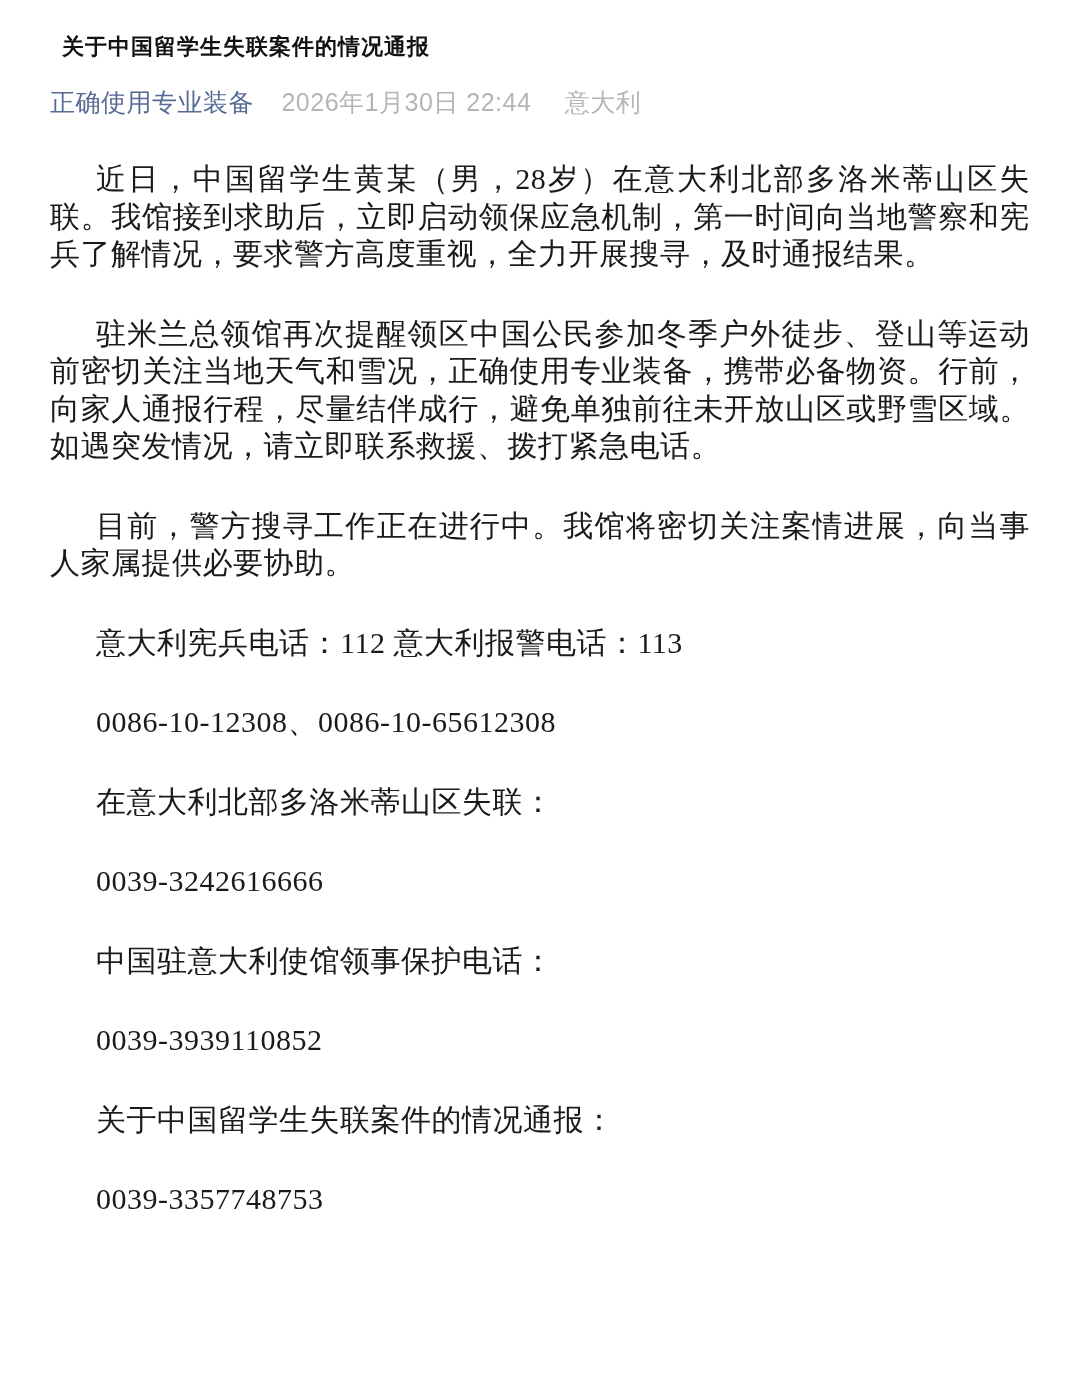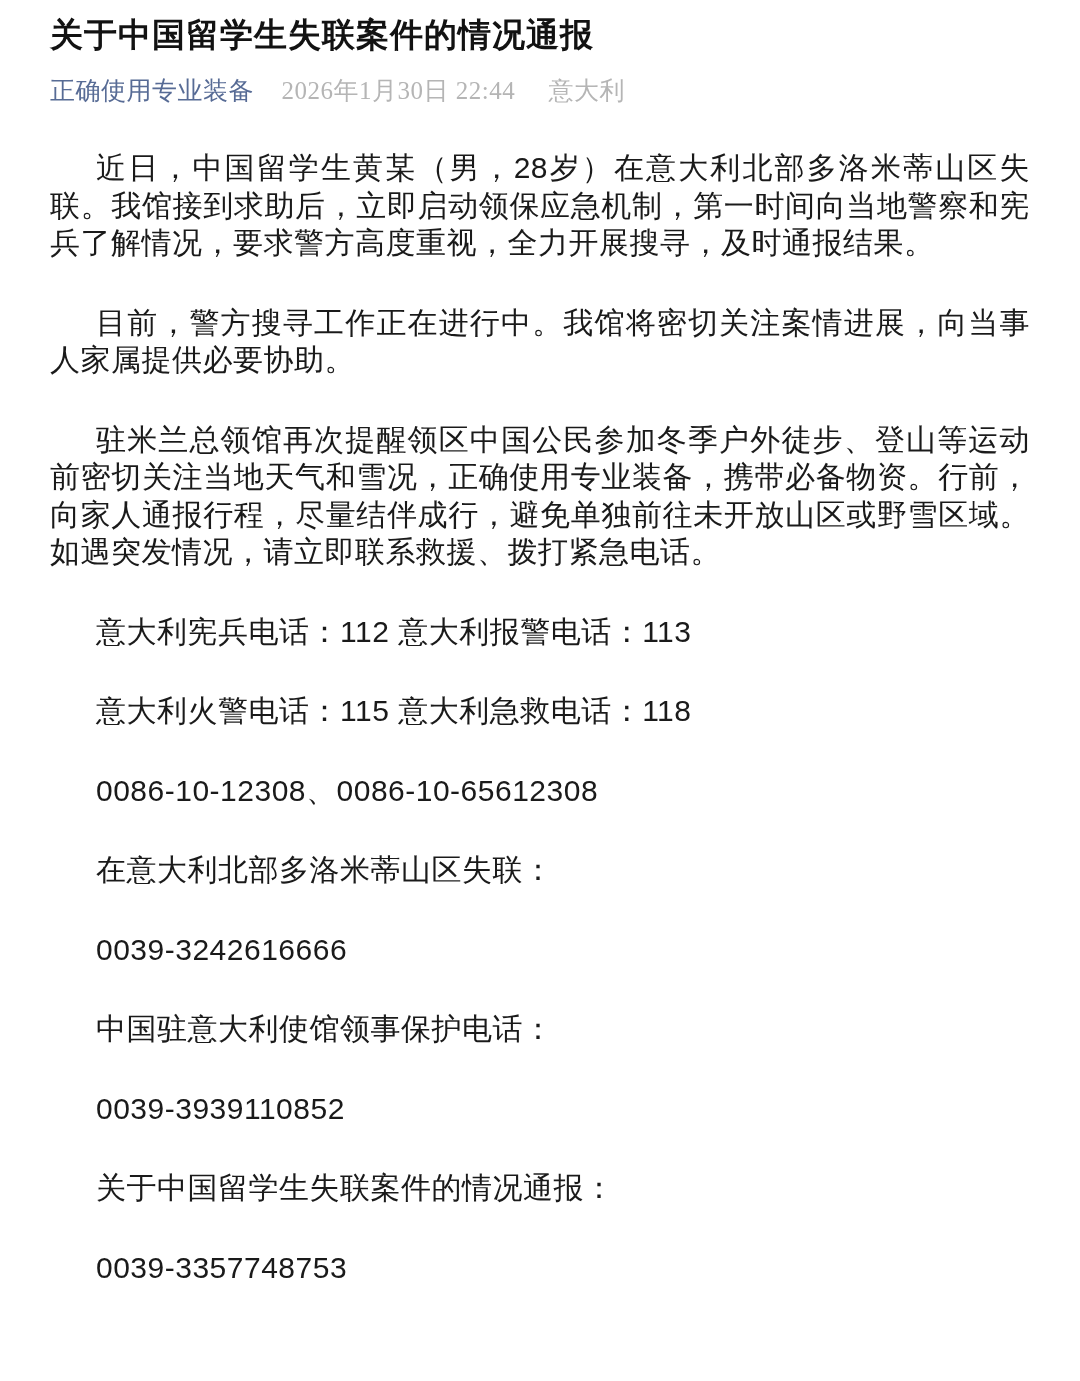--- a/index.html
+++ b/index.html
@@ -11,22 +11,22 @@
     width: 1080px;
     height: 1381px;
     font-family: "Liberation Sans", "DejaVu Sans", sans-serif;
     overflow: hidden;
   }
   .page {
     padding: 12px 50px 0 50px;
     box-sizing: border-box;
   }
   .title {
-    margin: 0;
-    font-size: 33px;
+    margin: 12px;
+    font-size: 22px;
     line-height: 46px;
     font-weight: 700;
     color: #121212;
     letter-spacing: 1px;
   }
   .byline {
     margin-top: 17px;
     font-size: 25px;
     line-height: 30px;
     letter-spacing: 0.5px;
@@ -34,39 +34,39 @@
   }
   .author {
     color: #576b95;
     margin-right: 20px;
     cursor: pointer;
     text-decoration: none;
   }
   .date {
     color: #b5b5b5;
     margin-right: 26px;
-    font-family: Liberation Serif, serif;
   }
   .location {
     color: #b5b5b5;
     text-align: right;
   }
   .content {
     margin-top: 43px;
   }
   .para, .info-line {
     margin: 0 0 42px 0;
     font-size: 30px;
     line-height: 37.5px;
     letter-spacing: 0.5px;
     color: #1a1a1a;
     text-align: justify;
     text-justify: inter-character;
     text-indent: 46px;
     word-wrap: break-word;
+    font-family: Liberation Serif, serif;
   }
   .info-line {
     text-align: left;
   }
 </style>
 </head>
 <body>
 
 <div class="page">
 
@@ -75,27 +75,26 @@
   <div class="byline">
     <span class="author">正确使用专业装备</span>
     <span class="date">2026年1月30日 22:44</span>
     <span class="location">意大利</span>
   </div>
 
   <div class="content">
 
     <p class="para">近日，中国留学生黄某（男，28岁）在意大利北部多洛米蒂山区失联。我馆接到求助后，立即启动领保应急机制，第一时间向当地警察和宪兵了解情况，要求警方高度重视，全力开展搜寻，及时通报结果。</p>
 
+    <p class="para">驻米兰总领馆再次提醒领区中国公民参加冬季户外徒步、登山等运动前密切关注当地天气和雪况，正确使用专业装备，携带必备物资。行前，向家人通报行程，尽量结伴成行，避免单独前往未开放山区或野雪区域。如遇突发情况，请立即联系救援、拨打紧急电话。</p>
+
     <p class="para">目前，警方搜寻工作正在进行中。我馆将密切关注案情进展，向当事人家属提供必要协助。</p>
-
-    <p class="para">驻米兰总领馆再次提醒领区中国公民参加冬季户外徒步、登山等运动前密切关注当地天气和雪况，正确使用专业装备，携带必备物资。行前，向家人通报行程，尽量结伴成行，避免单独前往未开放山区或野雪区域。如遇突发情况，请立即联系救援、拨打紧急电话。</p>
 
     <p class="info-line">意大利宪兵电话：112 意大利报警电话：113</p>
 
-    <p class="info-line">意大利火警电话：115 意大利急救电话：118</p>
 
 
     <p class="info-line">0086-10-12308、0086-10-65612308</p>
 
     <p class="info-line">在意大利北部多洛米蒂山区失联：</p>
 
     <p class="info-line">0039-3242616666</p>
 
     <p class="info-line">中国驻意大利使馆领事保护电话：</p>
 

